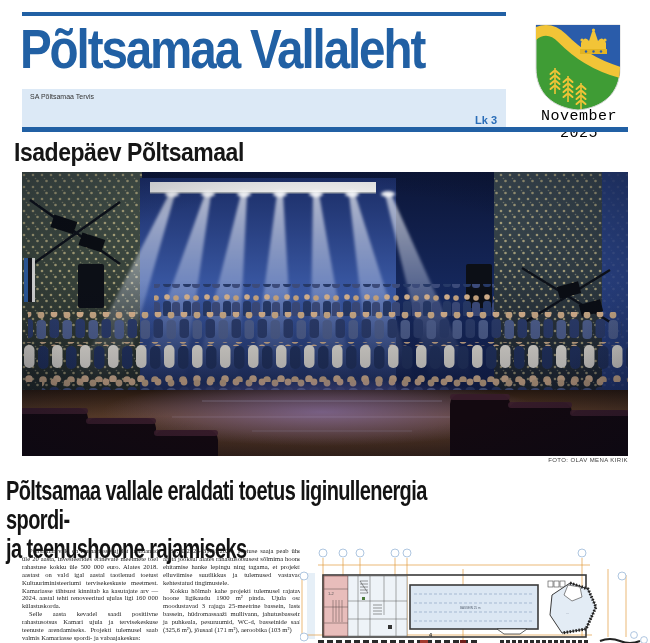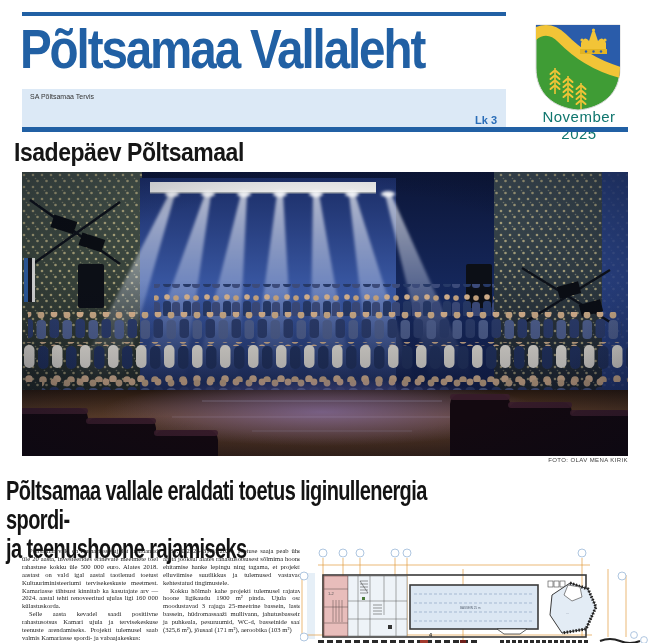--- a/index.html
+++ b/index.html
@@ -8,21 +8,21 @@
   .page { position:relative; width:650px; height:643px; background:#ffffff; overflow:hidden; }
 
   .top-rule { position:absolute; left:22px; top:12px; width:484px; height:4px; background:#2160a4; }
 
   .masthead-title { position:absolute; left:20px; top:16px; width:500px;
     font-size:56px; font-weight:bold; color:#2160a4; letter-spacing:-2.5px; white-space:nowrap; }
   .masthead-title > span { display:inline-block; transform:scaleX(0.85); transform-origin:0 0; }
 
   .coat { position:absolute; left:530px; top:22px; width:96px; height:90px; }
   .issue-date { position:absolute; left:524px; top:108px; width:110px; text-align:center;
-    font-size:15px; color:#0f766e; letter-spacing:0.5px; }
+    font-size:15px; color:#000000; letter-spacing:0.5px;font-family:Liberation Mono, monospace; }
 
   .teaser-bar { position:absolute; left:22px; top:89px; width:484px; height:38px;
     background:#dce9f6; display:flex; }
   .teaser { flex:1 1 0; position:relative; padding:3px 6px 2px 8px; }
   .teaser + .teaser { border-left:2px solid #4a7fc1; }
   .teaser-text { font-size:7px; line-height:1.3; color:#333; max-width:112px; }
   .page-ref { position:absolute; right:9px; bottom:1px; font-size:11px; font-weight:bold; color:#2a6db8; }
 
   .main-rule { position:absolute; left:22px; top:127px; width:606px; height:5px; background:#2160a4; }
 

